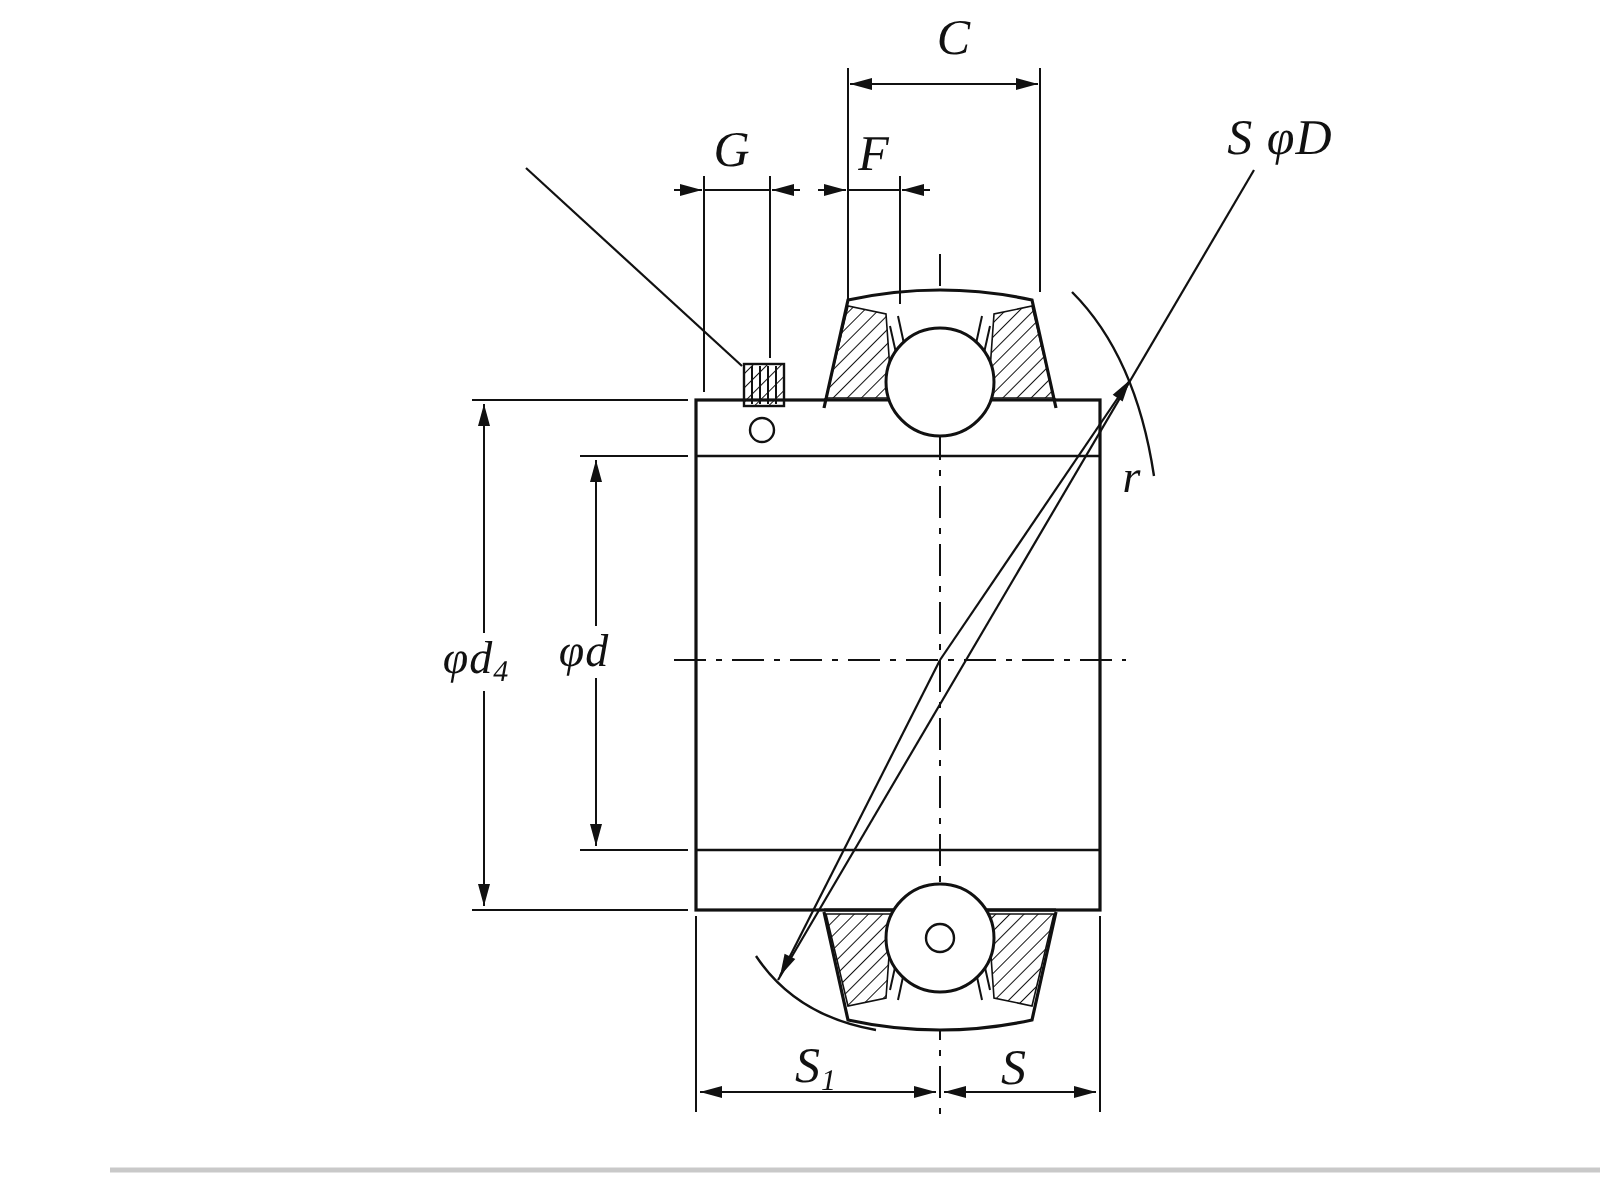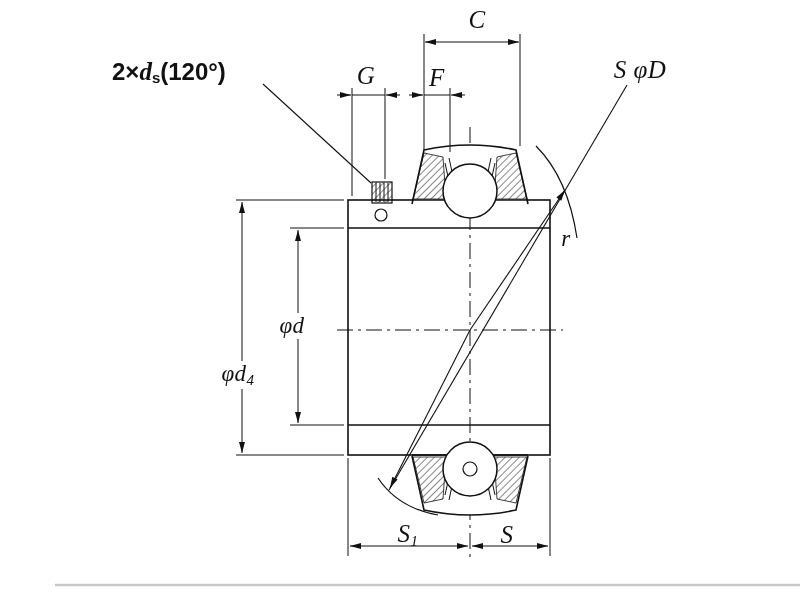--- a/index.html
+++ b/index.html
@@ -149,22 +149,21 @@
     <line x1="55" y1="585" x2="800" y2="585" stroke="#c9c9c9" stroke-width="2.5"></line>
   </svg>
 
   <div class="labels">
     <div class="dim-label big" style="left:477px; top:20px;">C</div>
     <div class="dim-label big" style="left:366px; top:76px;">G</div>
     <div class="dim-label big" style="left:437px; top:78px;">F</div>
     <div class="dim-label big" style="left:640px; top:70px;text-align:center;">S φD</div>
     <div class="dim-label" style="left:566px; top:239px;">r</div>
 
-    <div class="dim-label bg" style="left:238px; top:331px;margin-top:44px;"><span>φd</span><sub>4</sub></div>
+    <div class="dim-label bg" style="left:238px; top:331px;"><span>φd</span><sub>4</sub></div>
     <div class="dim-label bg" style="left:292px; top:326px;">φd</div>
 
     <div class="dim-label big" style="left:408px; top:535px;text-align:right;"><span>S</span><sub>1</sub></div>
     <div class="dim-label big" style="left:507px; top:535px;">S</div>
 
-    <div class="screw-label"><span>2×</span><span class="d">d</span><sub>s</sub><span>(120°)</span></div>
   </div>
 
 </div>
 
 </body></html>

